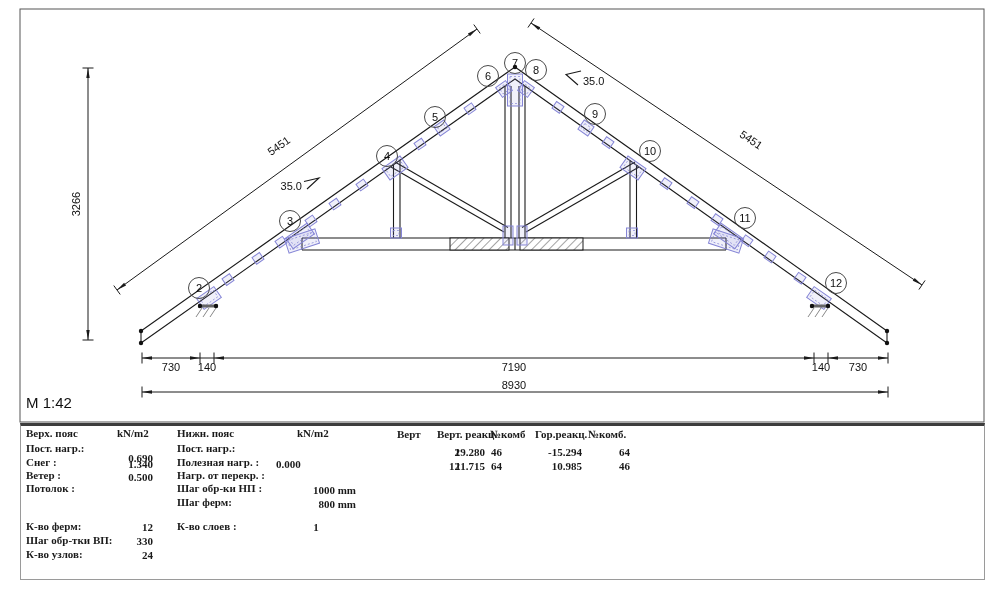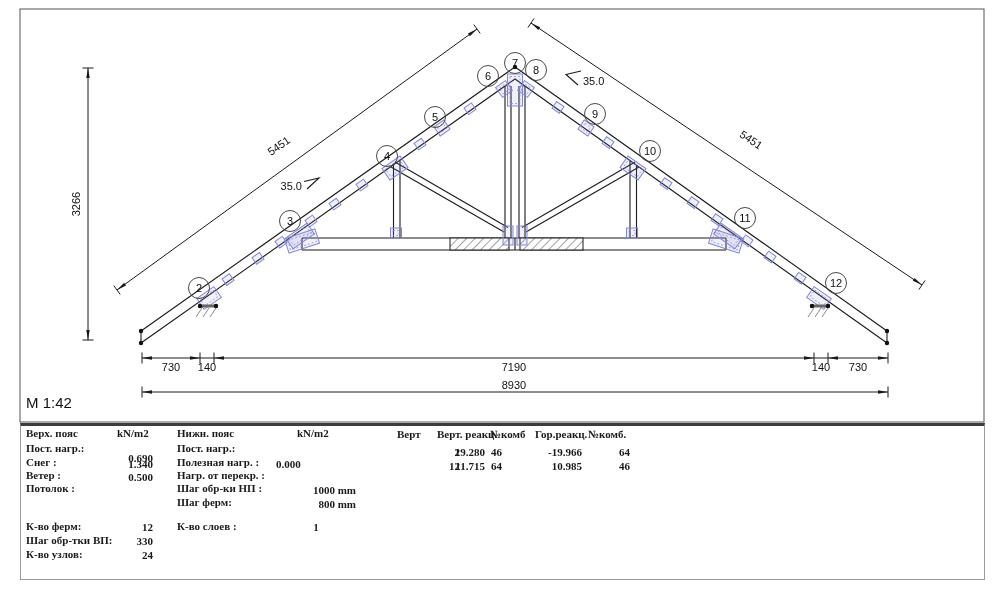--- a/index.html
+++ b/index.html
@@ -283,21 +283,21 @@
       </div>
     <div id="reactions">
         <div class="cell" style="left: 376px; top: 2px;">Верт</div>
         <div class="cell" style="left: 416px; top: 2px;">Верт. реакц.</div>
         <div class="cell" style="left: 469px; top: 2px;">№комб</div>
         <div class="cell" style="left: 514px; top: 2px;">Гор.реакц.</div>
         <div class="cell" style="left: 567px; top: 2px;">№комб.</div>
         <div class="val r" style="left: 359px; top: 20px; width: 80px;">2</div>
         <div class="val r" style="left: 404px; top: 20px; width: 60px;">19.280</div>
         <div class="val r" style="left: 441px; top: 20px; width: 40px;">46</div>
-        <div class="val r" style="left: 489px; top: 20px; width: 72px;">-19.966</div>
+        <div class="val r" style="left: 489px; top: 20px; width: 72px;">-15.294</div>
         <div class="val r" style="left: 557px; top: 20px; width: 52px;">64</div>
         <div class="val r" style="left: 359px; top: 34px; width: 80px;">12</div>
         <div class="val r" style="left: 404px; top: 34px; width: 60px;">11.715</div>
         <div class="val r" style="left: 441px; top: 34px; width: 40px;">64</div>
         <div class="val r" style="left: 489px; top: 34px; width: 72px;">10.985</div>
         <div class="val r" style="left: 557px; top: 34px; width: 52px;">46</div>
       </div>
   </div>
 </div>
 

